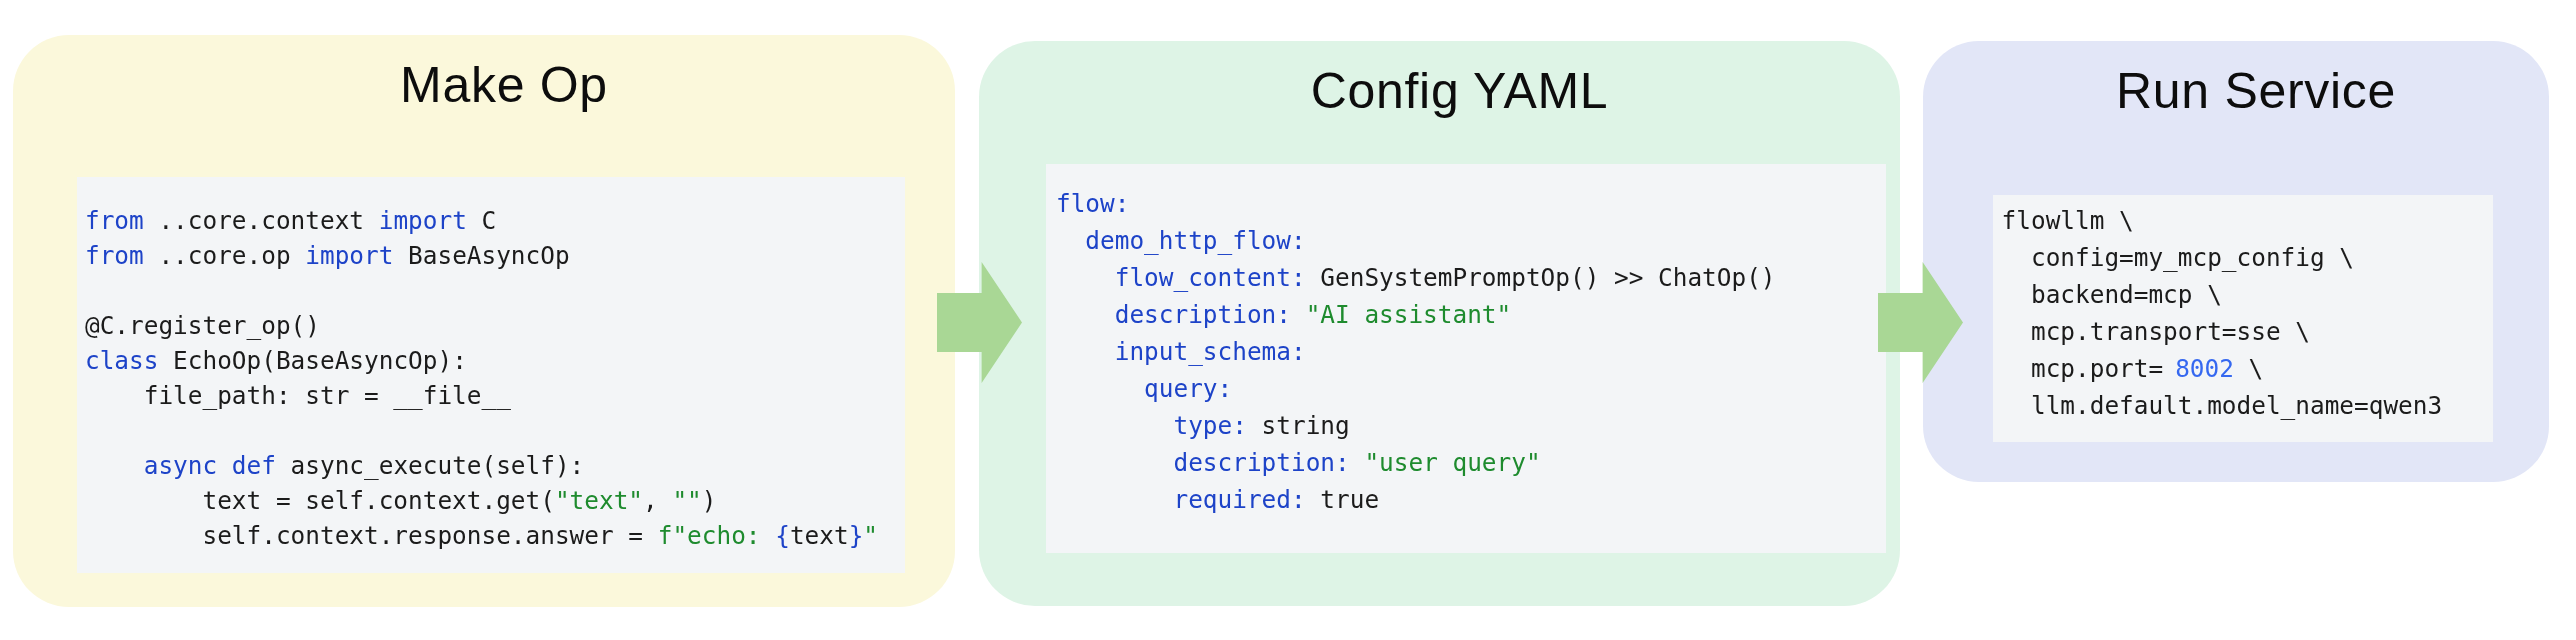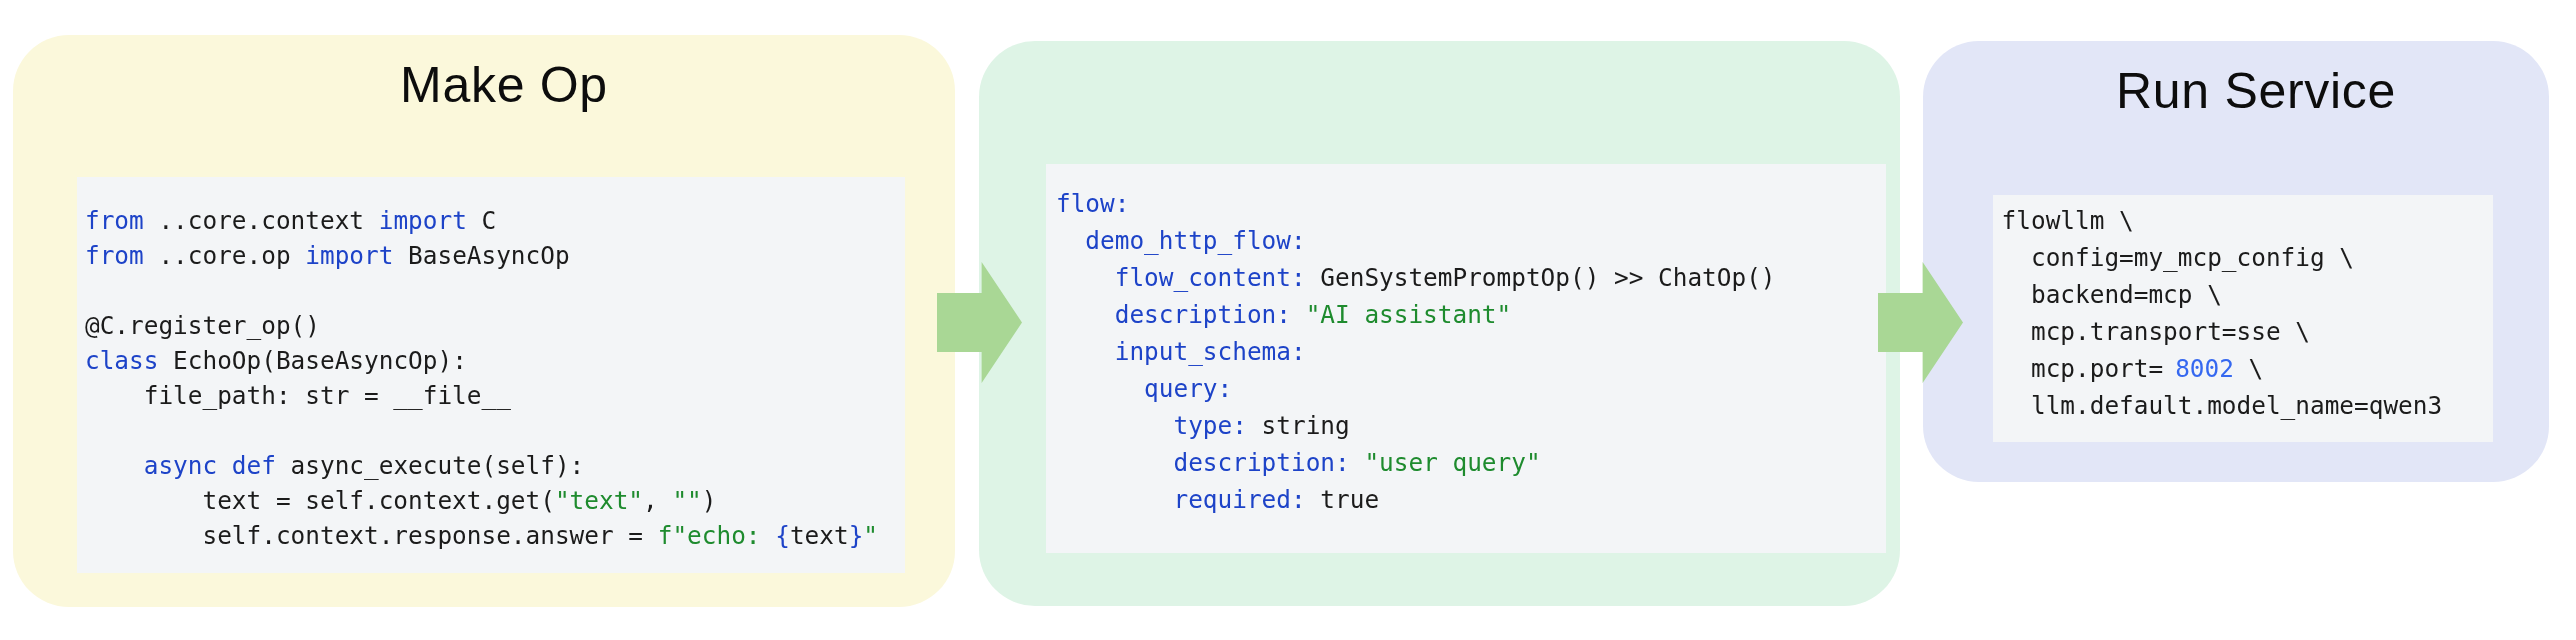--- a/index.html
+++ b/index.html
@@ -59,20 +59,21 @@
 <div class="scene">
 
   <section class="panel panel-make">
     <h2 class="panel-title">Make Op</h2>
     <div class="code code-python"><div class="cl"><span class="tok-keyword">from</span><span class="tok-plain"> ..core.context </span><span class="tok-keyword">import</span><span class="tok-plain"> C</span></div><div class="cl"><span class="tok-keyword">from</span><span class="tok-plain"> ..core.op </span><span class="tok-keyword">import</span><span class="tok-plain"> BaseAsyncOp</span></div><div class="cl">&nbsp;</div><div class="cl"><span class="tok-plain">@C.register_op()</span></div><div class="cl"><span class="tok-keyword">class</span><span class="tok-plain"> EchoOp(BaseAsyncOp):</span></div><div class="cl"><span class="tok-plain">    file_path: str = __file__</span></div><div class="cl">&nbsp;</div><div class="cl"><span class="tok-plain">    </span><span class="tok-keyword">async def</span><span class="tok-plain"> async_execute(self):</span></div><div class="cl"><span class="tok-plain">        text = self.context.get(</span><span class="tok-string">"text"</span><span class="tok-plain">, </span><span class="tok-string">""</span><span class="tok-plain">)</span></div><div class="cl"><span class="tok-plain">        self.context.response.answer = </span><span class="tok-string">f"echo: </span><span class="tok-brace">{</span><span class="tok-plain">text</span><span class="tok-brace">}</span><span class="tok-string">"</span></div></div>
   </section>
 
   <div class="arrow arrow-1"></div>
 
   <section class="panel panel-config">
+    <h2 class="panel-title">Config YAML</h2>
     <div class="code code-yaml"><div class="cl"><span class="tok-keyword">flow:</span></div><div class="cl"><span class="tok-keyword">  demo_http_flow:</span></div><div class="cl"><span class="tok-keyword">    flow_content:</span><span class="tok-plain"> GenSystemPromptOp() &gt;&gt; ChatOp()</span></div><div class="cl"><span class="tok-keyword">    description:</span><span class="tok-plain"> </span><span class="tok-string">"AI assistant"</span></div><div class="cl"><span class="tok-keyword">    input_schema:</span></div><div class="cl"><span class="tok-keyword">      query:</span></div><div class="cl"><span class="tok-keyword">        type:</span><span class="tok-plain"> string</span></div><div class="cl"><span class="tok-keyword">        description:</span><span class="tok-plain"> </span><span class="tok-string">"user query"</span></div><div class="cl"><span class="tok-keyword">        required:</span><span class="tok-plain"> true</span></div></div>
   </section>
 
   <div class="arrow arrow-2"></div>
 
   <section class="panel panel-run">
     <h2 class="panel-title">Run Service</h2>
     <div class="code code-shell"><div class="cl"><span class="tok-plain">flowllm \</span></div><div class="cl"><span class="tok-plain">  config=my_mcp_config \</span></div><div class="cl"><span class="tok-plain">  backend=mcp \</span></div><div class="cl"><span class="tok-plain">  mcp.transport=sse \</span></div><div class="cl"><span class="tok-plain">  mcp.port=</span><span class="tok-number">8002</span><span class="tok-plain"> \</span></div><div class="cl"><span class="tok-plain">  llm.default.model_name=qwen3</span></div></div>
   </section>
 

